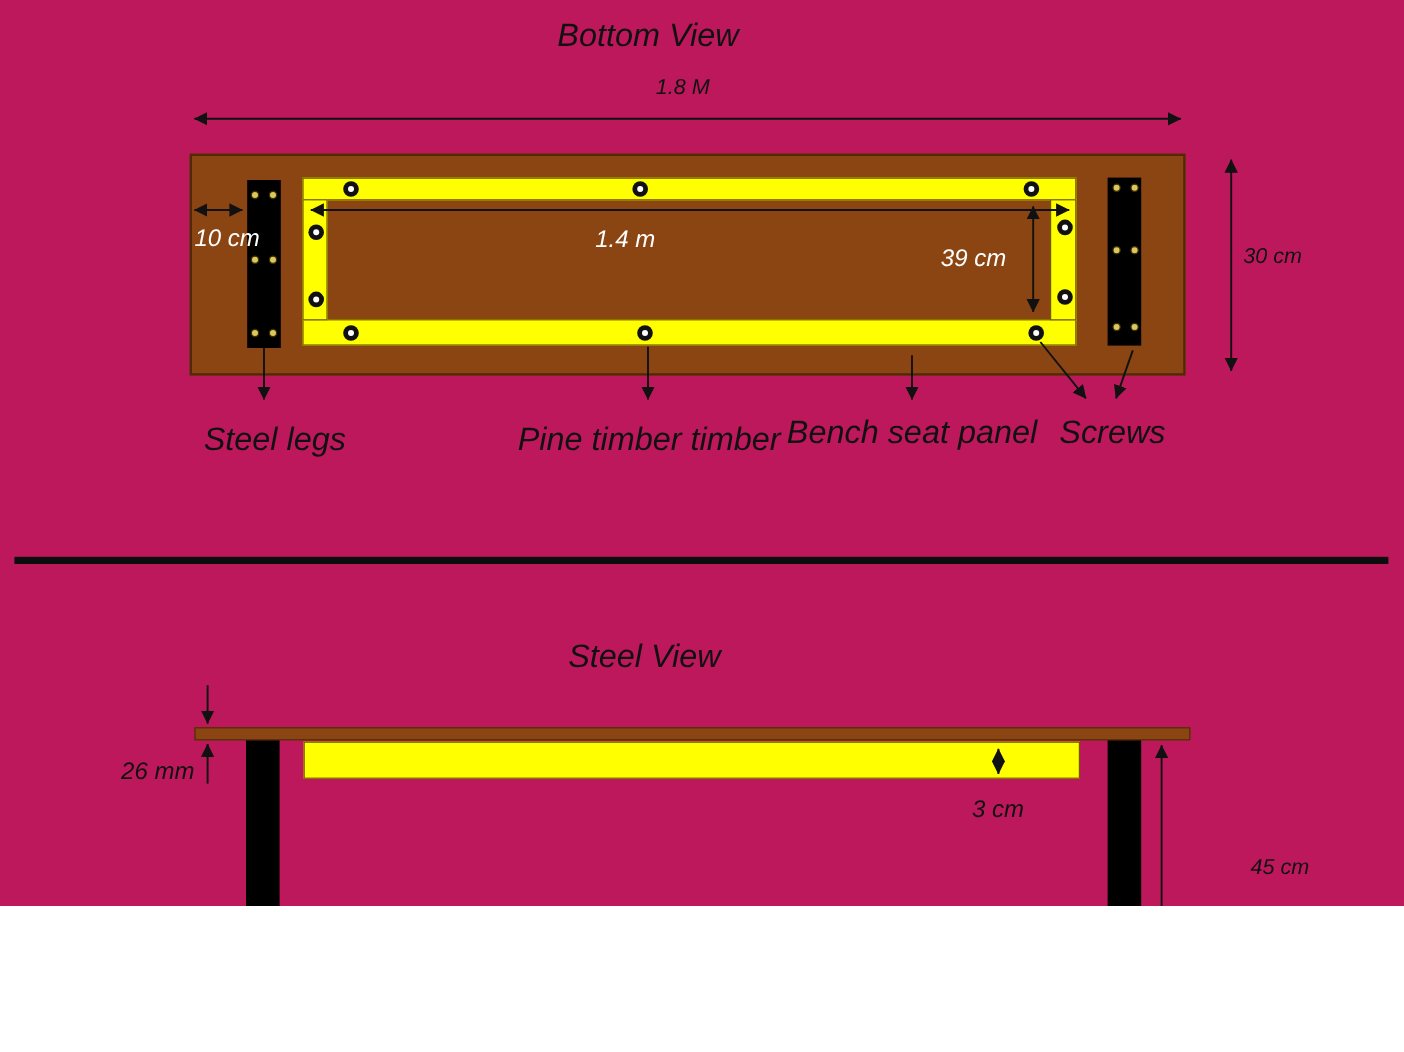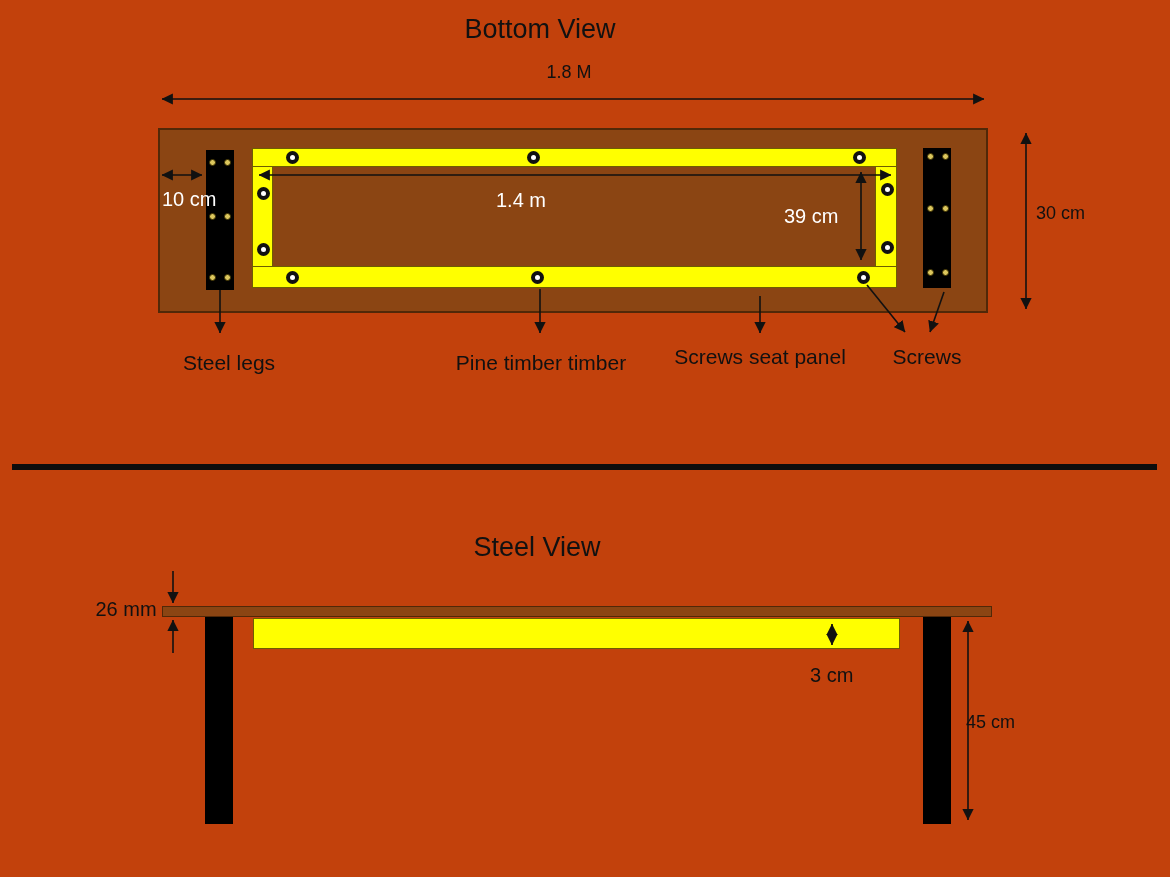--- a/index.html
+++ b/index.html
@@ -1,27 +1,27 @@
 <!DOCTYPE html>
 <html style="--brown: #8B4513; --brown-border: #512808; --yellow: #FFFF00; --yellow-border: #6E5E00; --leg: #000000; --screw-ring: #111111; --screw-center: #FFFFFF; --leg-screw: #DCC75E; --leg-screw-ring: #3B3000; --arrow: #111111; --divider: #0D0D0D; --text-dark: #111111; --text-light: #FFFFFF;"><head>
 <meta charset="utf-8">
 <style>
   html,body { margin:0; padding:0; background:#ffffff; }
   .canvas {
-    position:relative; width:1170px; height:877px; background:#c2410c;
-    font-family:"Liberation Sans", sans-serif; overflow:hidden;
+    position:relative; width:1170px; height:755px; background:#be185d;
+    font-family:"Liberation Sans", sans-serif; overflow:hidden;font-style:italic;
   }
   .abs { position:absolute; }
   .lbl { position:absolute; white-space:nowrap; line-height:1.05; color:var(--text-dark); }
   .lbl.center { transform:translateX(-50%); }
   .lbl.light { color:var(--text-light); }
   .title { font-size:27px; }
   .dim-big { font-size:18px; }
   .dim-small { font-size:20px; }
-  .callout { font-size:21px; }
+  .callout { font-size:27px; }
 
   .seat-top {
     left:158px; top:128px; width:830px; height:185px;
     background:var(--brown); border:2px solid var(--brown-border); box-sizing:border-box;
   }
   .leg { background:var(--leg); }
   .leg-top-left  { left:206px; top:150px; width:28px; height:140px; }
   .leg-top-right { left:923px; top:148px; width:28px; height:140px; }
 
   .rail { background:var(--yellow); border:1px solid var(--yellow-border); box-sizing:border-box; }
@@ -99,35 +99,35 @@
   <div class="leg-dot" style="left:927px; top:269px;"></div>
   <div class="leg-dot" style="left:942px; top:269px;"></div>
 
   <div class="lbl dim-small light" style="left:162px; top:189px;">10 cm</div>
   <div class="lbl dim-small light center" style="left:521px; top:190px;">1.4 m</div>
   <div class="lbl dim-small light" style="left:784px; top:206px;">39 cm</div>
   <div class="lbl dim-big" style="left:1036px; top:204px;">30 cm</div>
 
   <div class="lbl callout center" style="left:229px; top:352px;">Steel legs</div>
   <div class="lbl callout center" style="left:541px; top:352px;">Pine timber timber</div>
-  <div class="lbl callout center" style="left:760px; top:346px;">Screws seat panel</div>
+  <div class="lbl callout center" style="left:760px; top:346px;">Bench seat panel</div>
   <div class="lbl callout center" style="left:927px; top:346px;">Screws</div>
 
   <div class="abs divider"></div>
 
   <div class="lbl title center" style="left:537px; top:533px;">Steel View</div>
 
   <div class="abs seat-side"></div>
   <div class="abs frame-side"></div>
   <div class="abs leg leg-side-left"></div>
   <div class="abs leg leg-side-right"></div>
 
-  <div class="lbl dim-small" style="left:90px; top:599px; width:72px; text-align:center;">26 mm</div>
+  <div class="lbl dim-small" style="left:90px; top:633px; width:72px; text-align:right;">26 mm</div>
   <div class="lbl dim-small" style="left:810px; top:665px;">3 cm</div>
-  <div class="lbl dim-big" style="left:966px; top:713px;text-align:right;">45 cm</div>
+  <div class="lbl dim-big" style="left:1042px; top:713px;text-align:right;">45 cm</div>
 
   <svg class="overlay" viewBox="0 0 1170 877">
     <defs>
       <marker id="ah" viewBox="0 0 7 7" refX="6.8" refY="3.5" markerWidth="7" markerHeight="7" orient="auto-start-reverse">
         <path d="M0,0 L7,3.5 L0,7 z" fill="#111111"></path>
       </marker>
     </defs>
 
     <line x1="162" y1="99" x2="984" y2="99" marker-start="url(#ah)" marker-end="url(#ah)"></line>
     <line x1="162" y1="175" x2="202" y2="175" marker-start="url(#ah)" marker-end="url(#ah)"></line>

